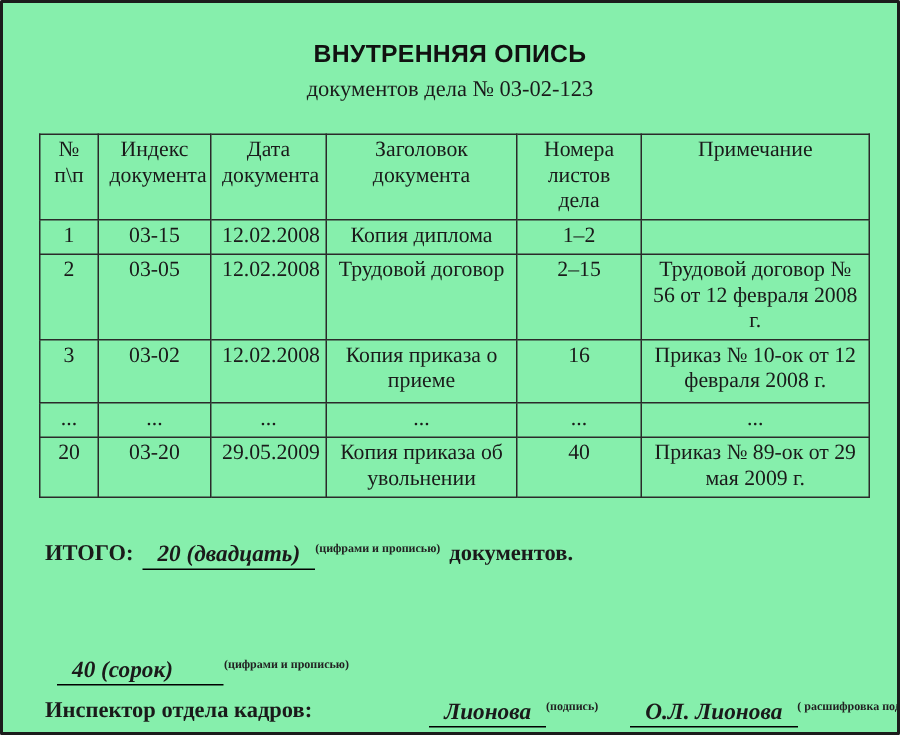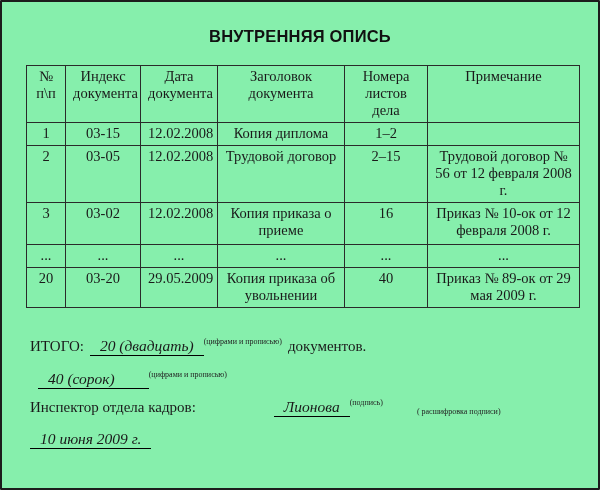--- a/index.html
+++ b/index.html
@@ -46,21 +46,21 @@
     overflow: hidden;
   }
   tr.h-header { height: 39px; }
   tr.h-r1 { height: 23px; }
   tr.h-r2 { height: 40px; }
   tr.h-r3 { height: 42px; }
   tr.h-r4 { height: 23px; }
   tr.h-r5 { height: 37px; }
 
   .fields { margin-left: 28px; font-size: 15px; }
-  .field-row { display: flex; align-items: flex-end; }
+  .field-row { display: flex; align-items: flex-start; font-weight: bold; }
   .row-total  { margin-top: 28px; }
   .row-sheets { margin-top: 13px; }
   .row-sign   { margin-top: 8px; }
   .row-date   { margin-top: 12px; }
   .f-label { line-height: 19px; white-space: nowrap; }
   .blank {
     display: inline-flex; flex-direction: row;
     text-align: center; vertical-align: top;
   }
   .blank .value {
@@ -73,32 +73,33 @@
     white-space: nowrap;
   }
   .blank .cap {
     display: block;
     font-size: 8px;
     line-height: 11px;
     color: #222;
     white-space: nowrap;
   }
   .w-total  { min-width: 110px; margin: 0 6px; }
-  .w-sheets { min-width: 122px; margin-left: 8px; }
+  .w-sheets { min-width: 122px; margin-left: 8px; margin-top: 44px; }
   .w-sheets .value { padding-right: 34px; }
   .w-sign   { min-width: 86px;  margin-left: 78px; }
   .w-name   { min-width: 117px; margin-left: 34px; }
   .w-date   { min-width: 106px; }
 </style>
 </head>
 <body>
 
 <div class="page">
 
   <div class="doc-title">ВНУТРЕННЯЯ ОПИСЬ</div>
+  <div class="doc-subtitle">документов дела № 03-02-123</div>
 
   <table class="doc-table">
     <colgroup>
       <col style="width:39px">
         <col style="width:75px">
         <col style="width:77px">
       <col style="width:127px">
         <col style="width:83px">
         <col style="width:152px">
     </colgroup>
@@ -172,20 +173,21 @@
       </span>
     </div>
 
     <div class="field-row row-sign">
       <span class="f-label">Инспектор отдела кадров:</span>
       <span class="blank w-sign">
         <span class="value">Лионова</span>
         <span class="cap">(подпись)</span>
       </span>
       <span class="blank w-name">
+        <span class="value">О.Л. Лионова</span>
         <span class="cap">( расшифровка подписи)</span>
       </span>
     </div>
 
     <div class="field-row row-date">
       <span class="blank w-date">
         <span class="value">10 июня 2009 г.</span>
 
       </span>
     </div>

